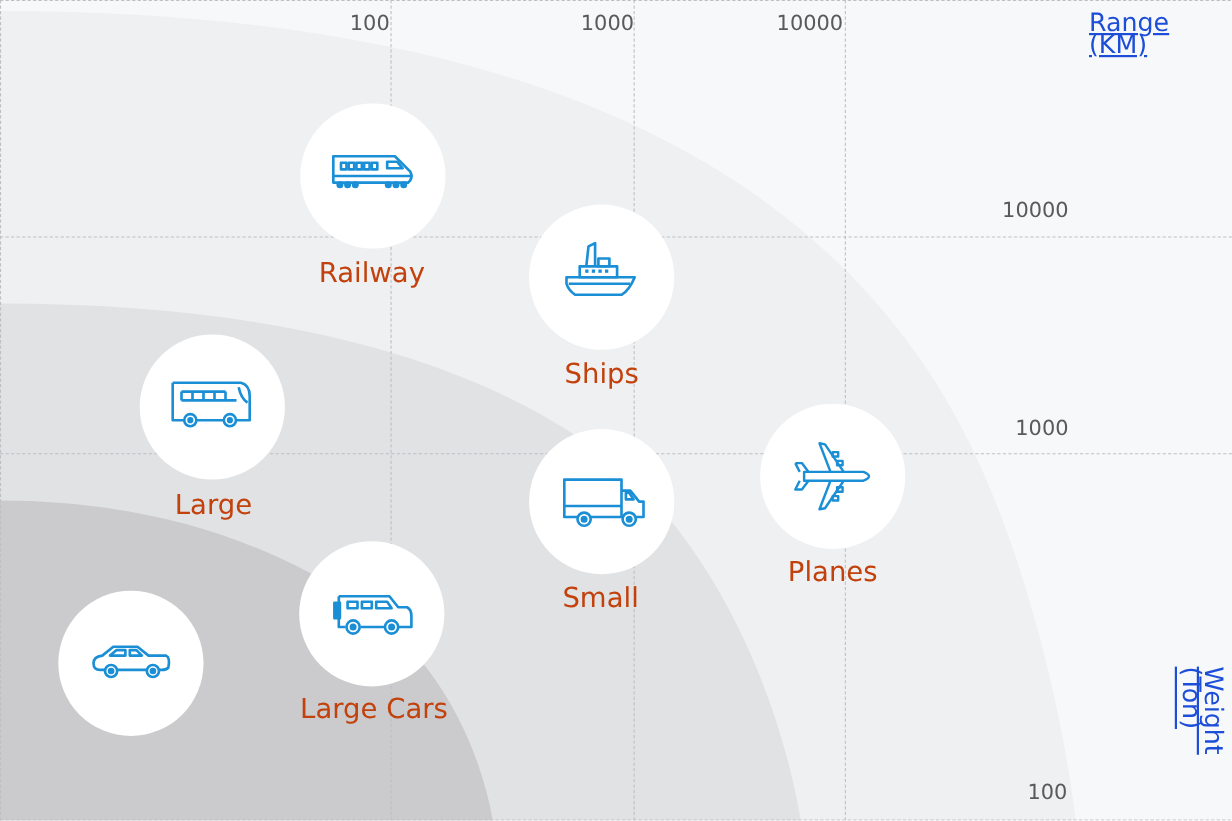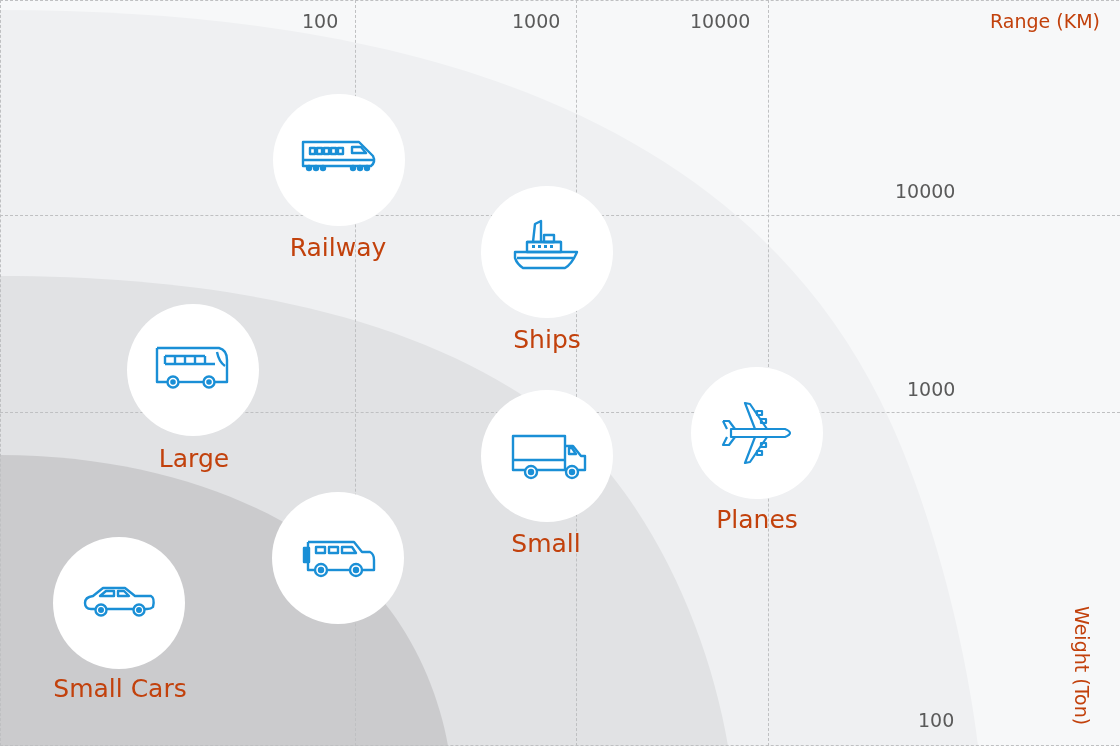--- a/index.html
+++ b/index.html
@@ -8,22 +8,22 @@
     background: #f7f8f9;
     font-family: "DejaVu Sans", sans-serif;
     position: relative;
   }
   #stage { position: absolute; left: 0; top: 0; width: 1120px; height: 746px; overflow: hidden; }
   .bands { position: absolute; left: 0; top: 0; }
   .grid-v { position: absolute; top: 0; width: 0; height: 746px; border-left: 1px dashed #bfc0c2; }
   .grid-h { position: absolute; left: 0; height: 0; width: 1120px; border-top: 1px dashed #bfc0c2; }
   .frame { position: absolute; left: 0; top: 0; width: 1118px; height: 744px;
            border-top: 1px dashed #bfc0c2; border-left: 1px dashed #bfc0c2; border-bottom: 1px dashed #bfc0c2; }
-  .tick { position: absolute; color: #5a5a5a; font-size: 19px; line-height: 20px; }
-  .axis-title { position: absolute; color: #c2410c; font-size: 19px; line-height: 20px; }
+  .tick { position: absolute; color: #5a5a5a; font-size: 19px; line-height: 20px; margin-left: 16px; }
+  .axis-title { position: absolute; color: #1d4ed8; font-size: 23px; line-height: 20px; text-decoration: underline; }
   .axis-title.vert { writing-mode: vertical-rl; }
   .node { position: absolute; width: 132px; height: 132px; border-radius: 50%; background: #ffffff; }
   .node svg { position: absolute; left: 26px; top: 26px; width: 80px; height: 80px; }
   .label { position: absolute; font-size: 25px; color: #c2410c; white-space: nowrap; transform: translateX(-50%); line-height: 28px; }
 </style>
 </head>
 <body>
 
 <div id="stage">
 
@@ -147,27 +147,27 @@
       <rect x="6" y="30" width="5" height="14" fill="#1a8fd6"></rect>
       <rect x="18" y="29" width="9" height="6"></rect>
         <rect x="31" y="29" width="9" height="6"></rect>
       <path d="M44,29 H54 L58,35 H44 Z"></path>
       <circle cx="23" cy="52" r="6" fill="#fff"></circle>
         <circle cx="23" cy="52" r="2" fill="#1a8fd6"></circle>
       <circle cx="58" cy="52" r="6" fill="#fff"></circle>
         <circle cx="58" cy="52" r="2" fill="#1a8fd6"></circle>
     </svg>
   </div>
+  <div class="label" style="left:340px; top:631px">Large Cars</div>
 
   <div class="node" style="left:53px; top:537px">
     <svg viewBox="0 0 80 80" fill="none" stroke="#1a8fd6" stroke-width="2.4" stroke-linejoin="round">
       <path d="M6,40 Q6,34 14,33 L24,25 H46 L56,33 H72 Q76,35 74,44 Q72,46 68,46 H12 Q6,46 6,40 Z"></path>
       <path d="M27,28 H35 V33 H21 Z"></path>
       <path d="M39,28 H45 L50,33 H39 Z"></path>
       <circle cx="22" cy="47" r="5.5" fill="#fff"></circle>
         <circle cx="22" cy="47" r="1.8" fill="#1a8fd6"></circle>
       <circle cx="60" cy="47" r="5.5" fill="#fff"></circle>
         <circle cx="60" cy="47" r="1.8" fill="#1a8fd6"></circle>
     </svg>
   </div>
-  <div class="label" style="left:120px; top:675px">Small Cars</div>
 
 </div>
 
 </body></html>

